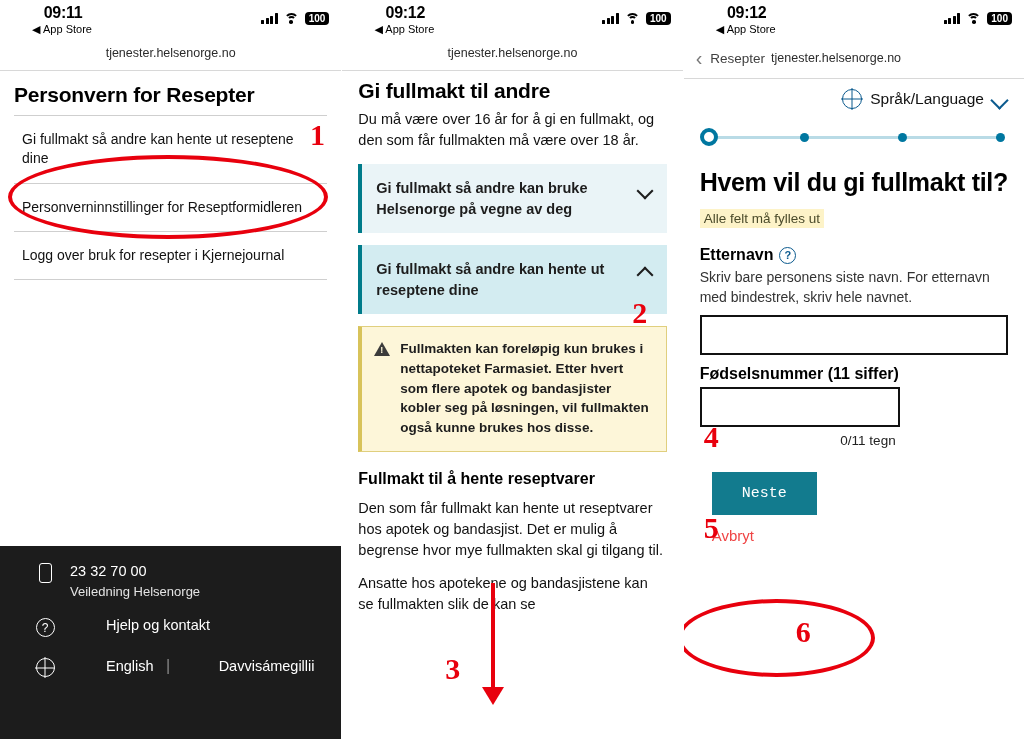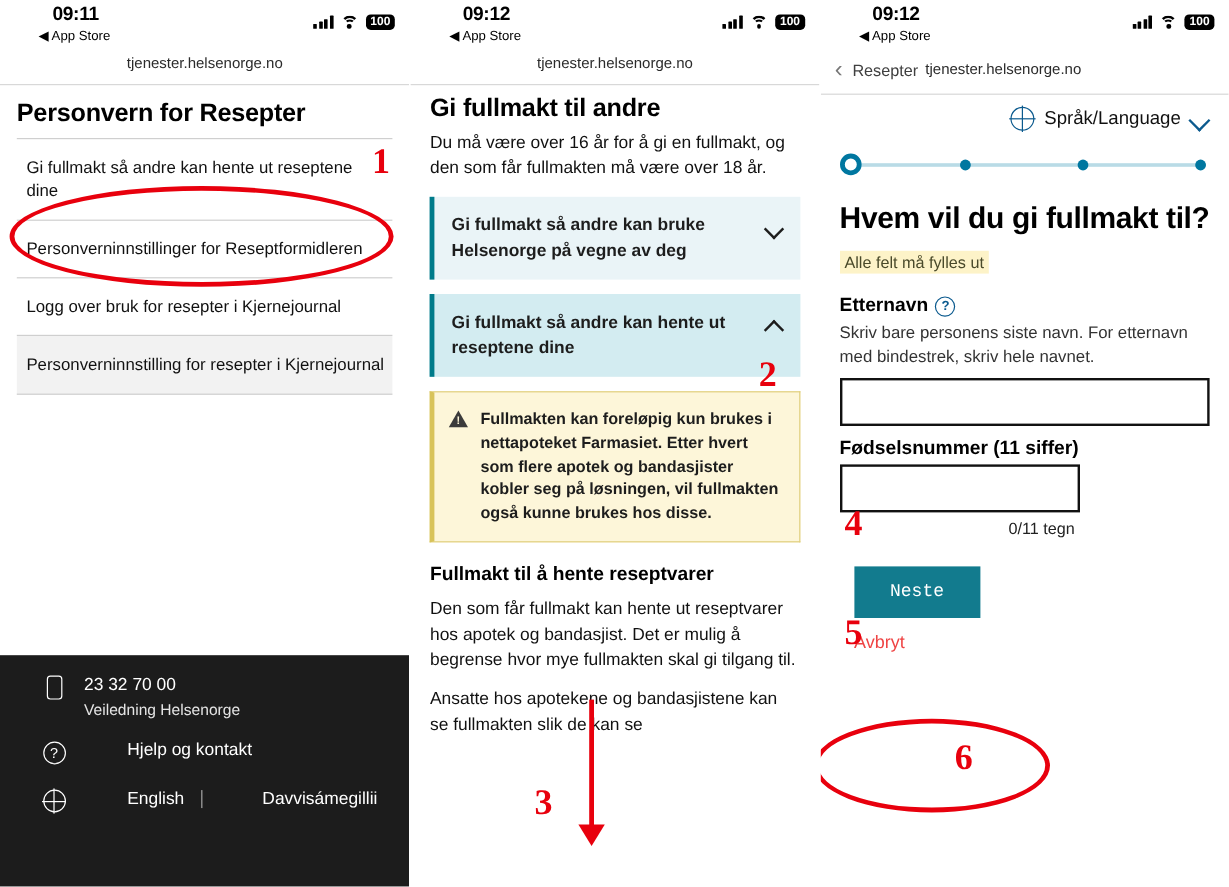--- a/index.html
+++ b/index.html
@@ -430,21 +430,20 @@
       <span>tjenester.helsenorge.no</span>
     </div>
     <div class="hr-thin"></div>
 
     <div class="s1-title">Personvern for Resepter</div>
 
     <div class="list">
       <div class="list-item">Gi fullmakt så andre kan hente ut reseptene dine</div>
       <div class="list-item">Personverninnstillinger for Reseptformidleren</div>
       <div class="list-item">Logg over bruk for resepter i Kjernejournal</div>
-      <div class="list-item shaded">Personverninnstilling for resepter i Kjernejournal</div>
     </div>
 
     <div class="footer-dark">
       <div class="f-row">
         <span class="f-ico">
             <span class="phone-ico"></span>
           </span>
         <span>
           <span class="f-text-main">23 32 70 00</span>
           <div class="f-text-sub">Veiledning Helsenorge</div>

